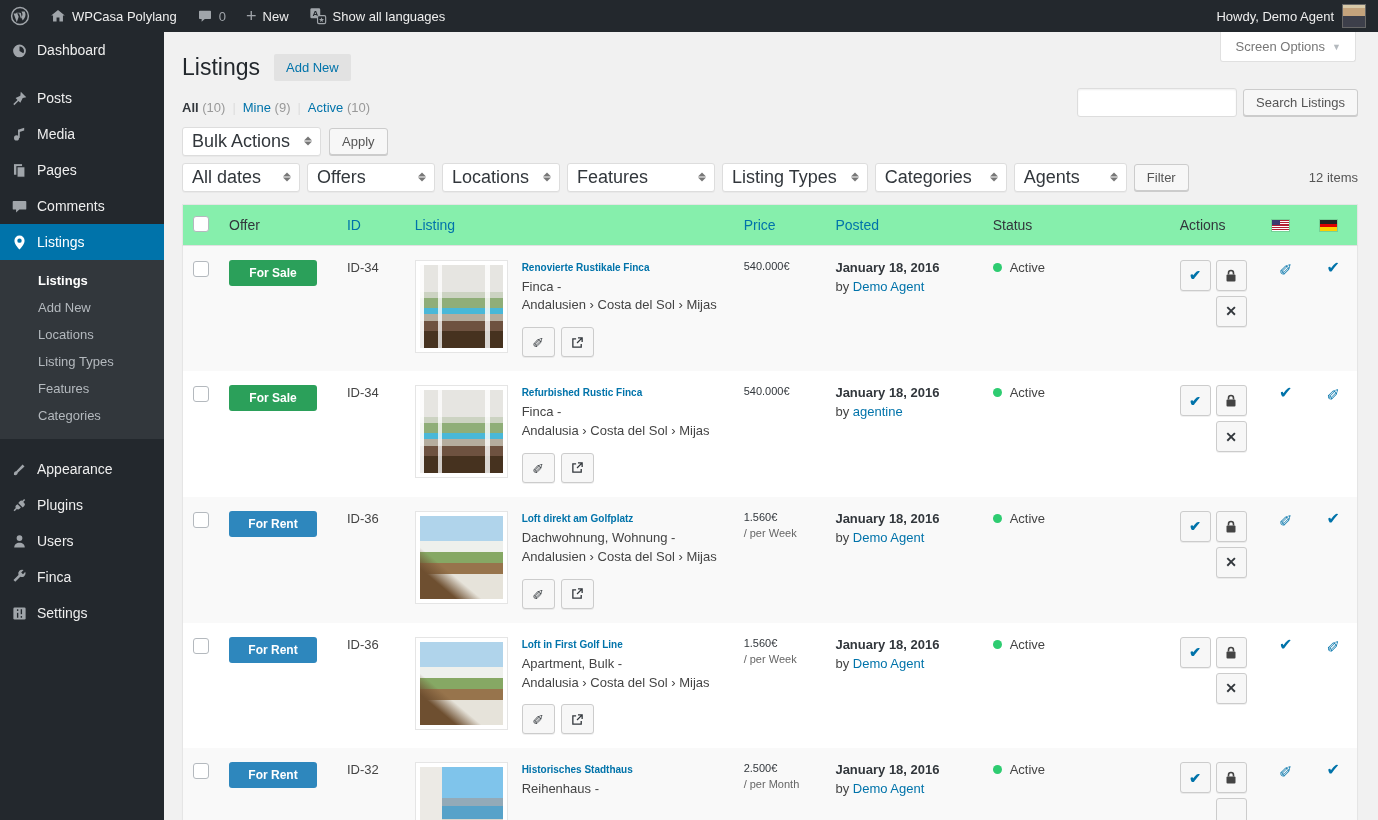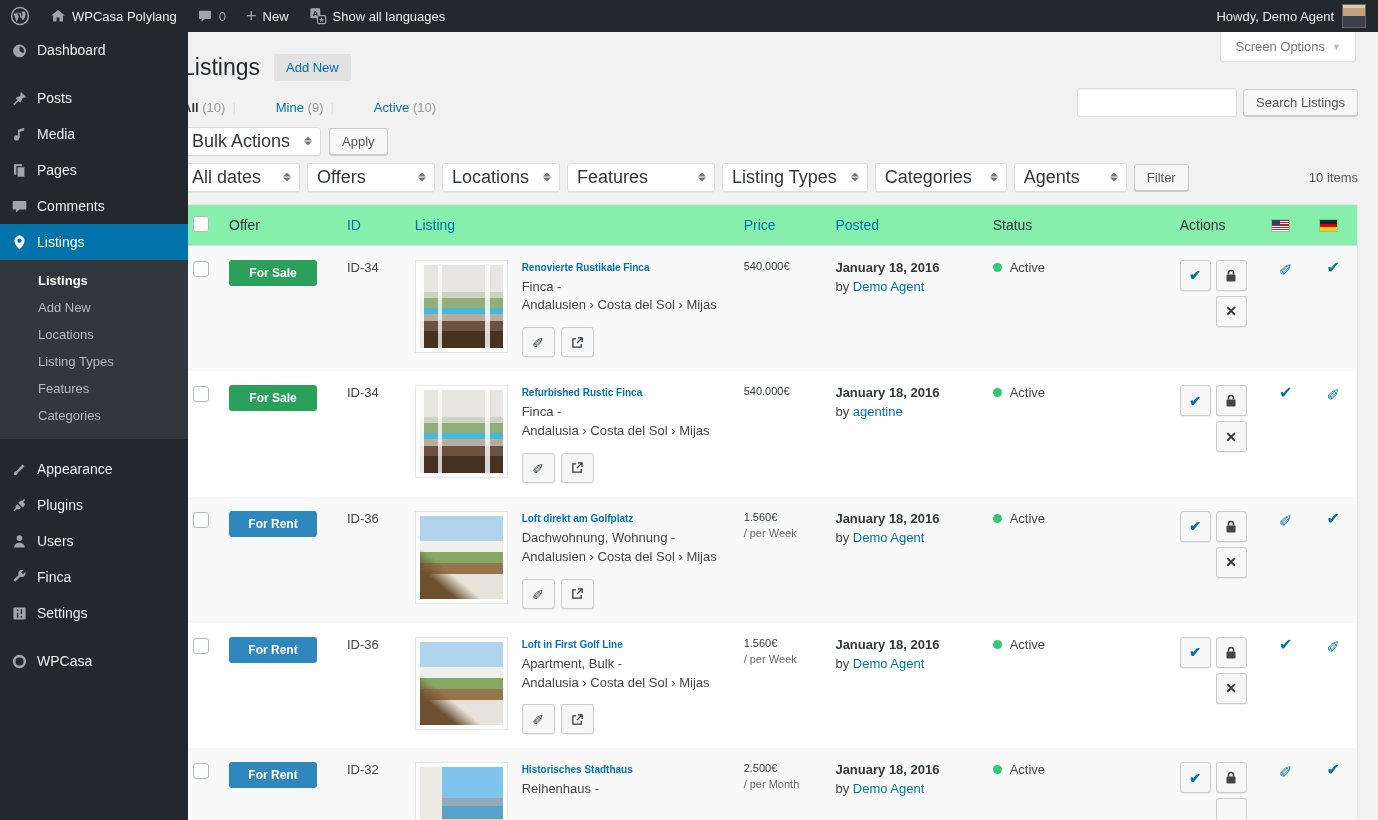--- a/index.html
+++ b/index.html
@@ -11,21 +11,21 @@
   .adminbar { position:fixed; top:0; left:0; right:0; height:32px; background:#23282d; display:flex; align-items:center; z-index:50; color:#eee; }
   .ab-item { display:flex; align-items:center; gap:6px; padding:0 10px; height:32px; font-size:13px; color:#eee; cursor:pointer; }
   .ab-item svg { display:block; }
   .ab-icon { color:#a0a5aa; }
   .ab-count { color:#a0a5aa; }
   .ab-spacer { flex:1; }
   .ab-howdy { display:flex; align-items:center; gap:8px; padding:0 12px; height:32px; }
   .avatar { width:24px; height:24px; border:1px solid #666; background:linear-gradient(180deg,#d8c9a8 0 12%, #c4a37c 12% 48%, #3d3f4a 48% 100%); }
 
   
-  .sidebar { position:fixed; top:32px; left:0; bottom:0; width:188px; background:#23282d; z-index:40; }
+  .sidebar { position:fixed; top:32px; left:0; bottom:0; width:164px; background:#23282d; z-index:40; }
   .menu-item { position:relative; display:flex; align-items:center; gap:9px; padding:9px 8px 9px 10px; color:#eee; font-size:14px; cursor:pointer; }
   .menu-item .mi-icon { width:18px; height:18px; color:#a0a5aa; display:flex; align-items:center; justify-content:center; flex:none; }
   .menu-item.active { background:#0073aa; color:#fff; }
   .menu-item.active .mi-icon { color:#fff; }
   .menu-item.active::after { content:""; position:absolute; right:-8px; top:50%; margin-top:-8px; border:8px solid transparent; border-left-color:#0073aa; }
   .menu-sep { height:12px; }
   .submenu { background:#32373c; padding:7px 0 10px; }
   .submenu-item { display:block; padding:6px 12px 6px 38px; color:#b4b9be; font-size:13px; cursor:pointer; }
   .submenu-item.current { color:#fff; font-weight:bold; }
   .menu-item.faded { color:#a0a5aa; }
@@ -38,21 +38,21 @@
   .title-row { display:flex; align-items:center; gap:14px; padding-top:22px; }
   h1.page-title { font-size:23px; font-weight:400; color:#23282d; line-height:1.2; }
   .add-new-btn { background:#e2e2e2; color:#0073aa; font-size:13px; padding:6px 12px; border:none; border-radius:2px; cursor:pointer; }
 
   .search-box { position:absolute; top:56px; right:20px; display:flex; gap:6px; align-items:center; }
   .search-input { width:160px; height:29px; border:1px solid #ddd; border-radius:3px; background:#fff; padding:0 8px; font-size:13px; box-shadow:inset 0 1px 2px rgba(0,0,0,.07); }
   .wp-btn { background:#f7f7f7; border:1px solid #ccc; border-radius:3px; color:#555; font-size:13px; padding:5px 12px; cursor:pointer; box-shadow:0 1px 0 #ccc; }
 
   .views-row { margin-top:18px; font-size:13px; display:flex; gap:7px; align-items:center; }
   .views-row .v-all { color:#32373c; font-weight:bold; }
-  .views-row a { color:#0073aa; cursor:pointer;margin-left:33px; }
+  .views-row a { color:#0073aa; cursor:pointer; }
   .views-row .v-count { color:#999; font-weight:normal; }
   .views-row .v-sep { color:#ddd; }
 
   .bulk-row { margin-top:12px; display:flex; gap:8px; align-items:center; }
   .fake-select { position:relative; background:#fff; border:1px solid #ddd; border-radius:3px; height:29px; display:flex; align-items:center; padding:0 30px 0 9px; font-size:18px; color:#32373c; cursor:pointer; box-shadow:0 1px 0 rgba(0,0,0,.03); }
   .sel-arrows { position:absolute; right:8px; top:50%; transform:translateY(-50%); display:flex; flex-direction:column; align-items:center; gap:1px; }
   .sel-arrows i { display:block; width:0; height:0; border-left:4px solid transparent; border-right:4px solid transparent; }
   .sel-arrows .up { border-bottom:4px solid #777; }
   .sel-arrows .dn { border-top:4px solid #777; }
 
@@ -264,28 +264,20 @@
           <rect x="2.8" y="2.8" width="14.4" height="14.4" rx="1.5" fill="currentColor"></rect>
           <rect x="7" y="5" width="1.6" height="10" fill="#23282d"></rect>
           <rect x="11.4" y="5" width="1.6" height="10" fill="#23282d"></rect>
           <rect x="5.8" y="7" width="4" height="2.2" fill="currentColor"></rect>
           <rect x="10.2" y="10.8" width="4" height="2.2" fill="currentColor"></rect>
         </svg>
       </span>
     <span>Settings</span>
   </div>
   <div class="menu-sep"></div>
-  <div class="menu-item">
-    <span class="mi-icon">
-        <svg width="17" height="17" viewBox="0 0 20 20">
-          <circle cx="10" cy="10" r="6.3" fill="none" stroke="currentColor" stroke-width="3"></circle>
-        </svg>
-      </span>
-    <span>WPCasa</span>
-  </div>
 </div>
 
 <div class="content">
   <div class="screen-options-tab">
     <span>Screen Options</span>
     <span class="so-arrow">▼</span>
   </div>
 
   <div class="search-box">
     <input class="search-input" type="text" value="" style="">
@@ -360,21 +352,21 @@
         </span>
       </div>
     <div class="fake-select" style="min-width:113px;">
         <span>Agents</span>
         <span class="sel-arrows">
           <i class="up"></i>
           <i class="dn"></i>
         </span>
       </div>
     <button class="wp-btn">Filter</button>
-    <span class="items-count">10 items</span>
+    <span class="items-count">12 items</span>
   </div>
 
   <table class="listings">
     <colgroup>
       <col style="width:36px">
         <col style="width:118px">
         <col style="width:68px">
         <col style="width:330px">
         <col style="width:92px">
         <col style="width:158px">

